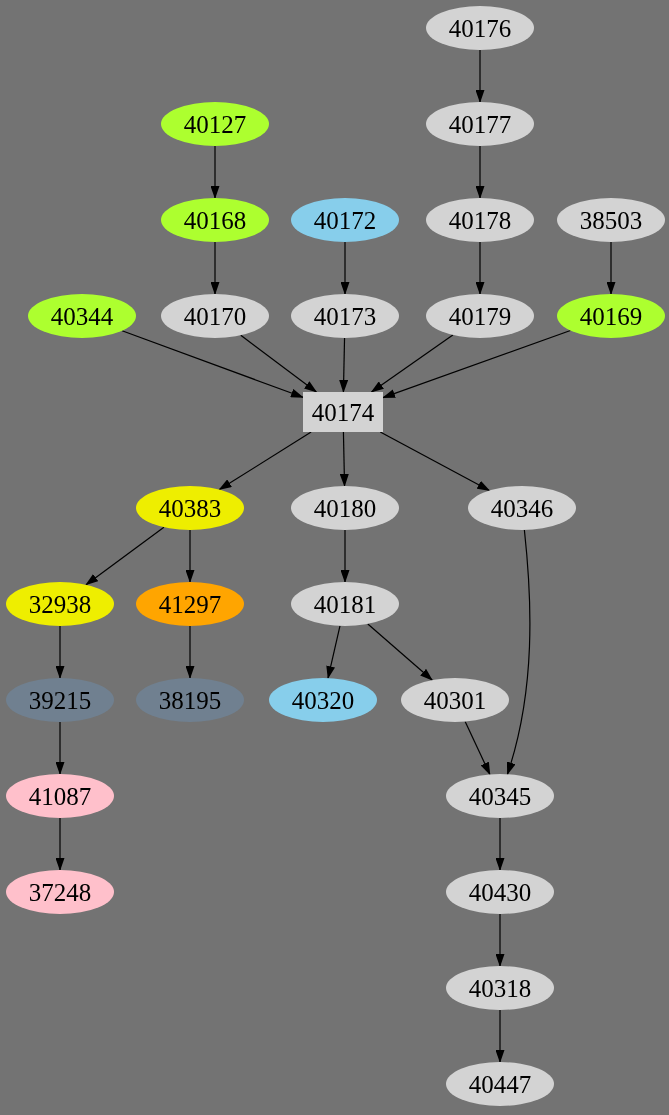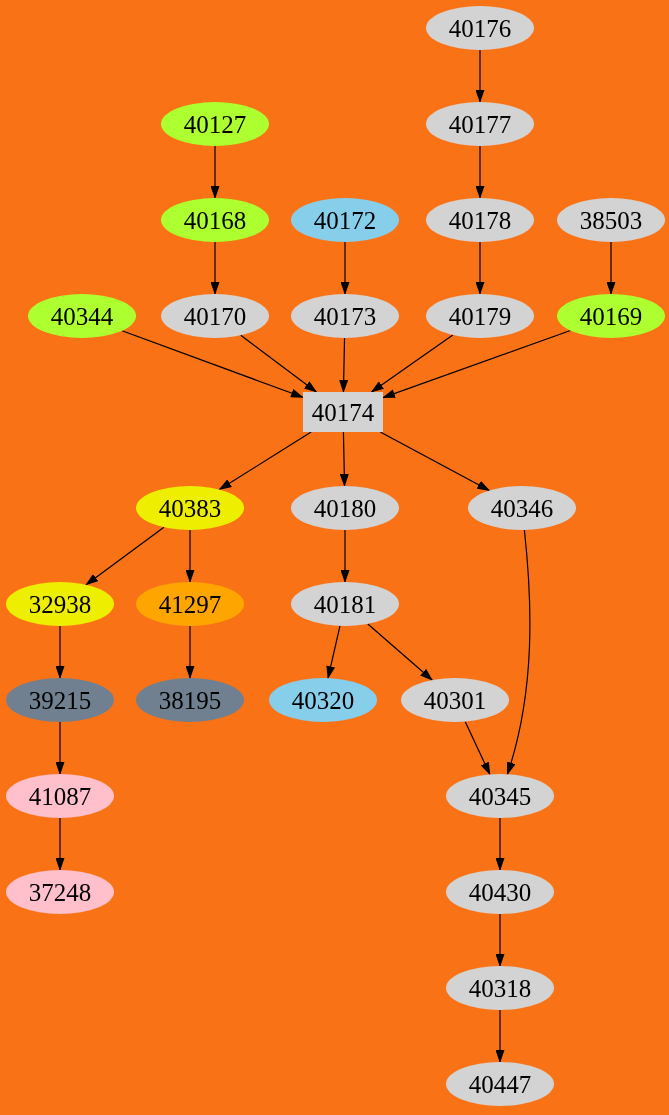--- a/index.html
+++ b/index.html
@@ -4,21 +4,21 @@
 <style>
   html, body {
     margin: 0;
     padding: 0;
     background: #ffffff;
   }
   .stage {
     position: relative;
     width: 669px;
     height: 1115px;
-    background: #f97316;
+    background: #737373;
     overflow: hidden;
     font-family: "Liberation Serif", "DejaVu Serif", serif;
   }
   svg { display: block; }
   .node-label {
     font-family: "Liberation Serif", "DejaVu Serif", serif;
     font-size: 25px;
     fill: #000000;
     text-anchor: middle;
     pointer-events: none;

